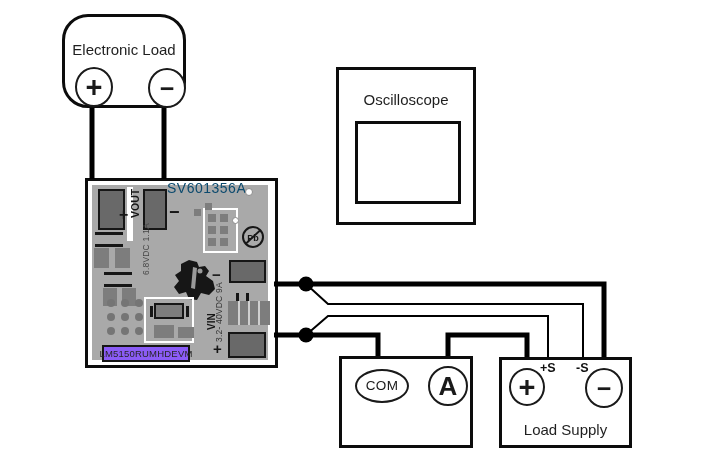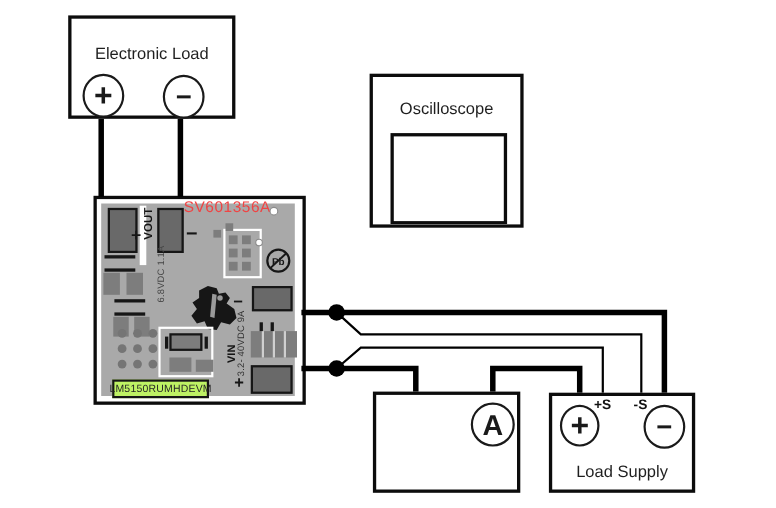--- a/index.html
+++ b/index.html
@@ -18,26 +18,26 @@
   .board{position:absolute;left:85px;top:178px;width:193px;height:190px;background:#ffffff;
          border:3px solid #0c0c0c;box-sizing:border-box;}
   .pcb{position:absolute;left:4px;top:4px;right:7px;bottom:5px;background:#a9a9a9;}
   .board .abs{position:absolute;}
   .cap{position:absolute;background:#696969;border:2px solid #161616;box-sizing:border-box;}
   .pad{position:absolute;background:#7d7d7d;}
   .bar{position:absolute;background:#161616;}
   .white{position:absolute;background:#ffffff;}
   .outline{position:absolute;border:2.5px solid #ffffff;box-sizing:border-box;}
   .vtext{position:absolute;writing-mode:vertical-rl;transform:rotate(180deg);white-space:nowrap;line-height:1;}
-  .silk-big{font-size:14px;color:#ef4444;letter-spacing:0.5px;}
+  .silk-big{font-size:14px;color:#0c4a6e;letter-spacing:0.5px;}
   .rating{font-size:8.5px;color:#474747;letter-spacing:0.2px;}
   .polarity{position:absolute;font-weight:bold;color:#161616;line-height:1;}
   .via{position:absolute;width:8px;height:8px;border-radius:50%;background:#757575;}
   .dotw{position:absolute;border-radius:50%;background:#ffffff;border:1.5px solid #8b8b8b;box-sizing:border-box;}
-  .module-label{position:absolute;left:14px;top:164px;width:88px;height:17px;background:#bef264;
+  .module-label{position:absolute;left:14px;top:164px;width:88px;height:17px;background:#8b5cf6;
                 border:2px solid #161616;box-sizing:border-box;display:flex;align-items:center;
                 justify-content:center;font-size:9.5px;color:#262626;letter-spacing:0.2px;}
   .stripe{position:absolute;top:0;bottom:0;width:2px;background:#cfcfcf;}
 </style>
 </head>
 <body>
 
 <div class="canvas">
 
   <div class="board">
@@ -127,32 +127,33 @@
     <path d="M164,106 V179" stroke="#000" stroke-width="5" fill="none"></path>
     <path d="M274,284 H604 V358" stroke="#000" stroke-width="5" fill="none"></path>
     <path d="M274,335 H378 V358" stroke="#000" stroke-width="5" fill="none"></path>
     <path d="M448,358 V335 H527 V358" stroke="#000" stroke-width="5" fill="none"></path>
     <path d="M306,284 L328,304 H583 V358" stroke="#000" stroke-width="2" fill="none"></path>
     <path d="M306,335 L328,316 H548 V358" stroke="#000" stroke-width="2" fill="none"></path>
     <circle cx="306" cy="284" r="7.5" fill="#000"></circle>
     <circle cx="306" cy="335" r="7.5" fill="#000"></circle>
   </svg>
 
-  <div class="instr-box" style="left:62px;top:14px;width:152px;height:94px;">
+  <div class="instr-box" style="left:62px;top:14px;width:124px;height:94px;border-radius:26px;">
     <div class="box-label" style="top:24px;">Electronic Load</div>
     <div class="terminal t-big" style="left:10px;top:50px;width:38px;height:40px;">+</div>
     <div class="terminal t-minus" style="left:83px;top:51px;width:38px;height:40px;">−</div>
   </div>
 
-  <div class="instr-box" style="left:336px;top:67px;width:140px;height:140px;">
+  <div class="instr-box" style="left:336px;top:67px;width:140px;height:158px;">
     <div class="box-label" style="top:21px;">Oscilloscope</div>
     <div class="abs" style="left:16px;top:51px;width:106px;height:83px;border:3px solid #0c0c0c;box-sizing:border-box;background:#ffffff;"></div>
   </div>
 
   <div class="instr-box" style="left:339px;top:356px;width:134px;height:92px;">
+    <div class="terminal" style="left:13px;top:10px;width:54px;height:34px;border-radius:50%;font-size:13.5px;letter-spacing:0.3px;">COM</div>
     <div class="terminal" style="left:86px;top:7px;width:40px;height:40px;font-size:26px;font-weight:bold;">A</div>
   </div>
 
   <div class="instr-box" style="left:499px;top:357px;width:133px;height:91px;">
     <div class="sense-label" style="left:38px;top:1px;">+S</div>
     <div class="sense-label" style="left:74px;top:1px;">-S</div>
     <div class="terminal t-big" style="left:7px;top:8px;width:36px;height:38px;">+</div>
     <div class="terminal t-minus" style="left:83px;top:8px;width:38px;height:40px;">−</div>
     <div class="box-label" style="bottom:7px;">Load Supply</div>
   </div>

